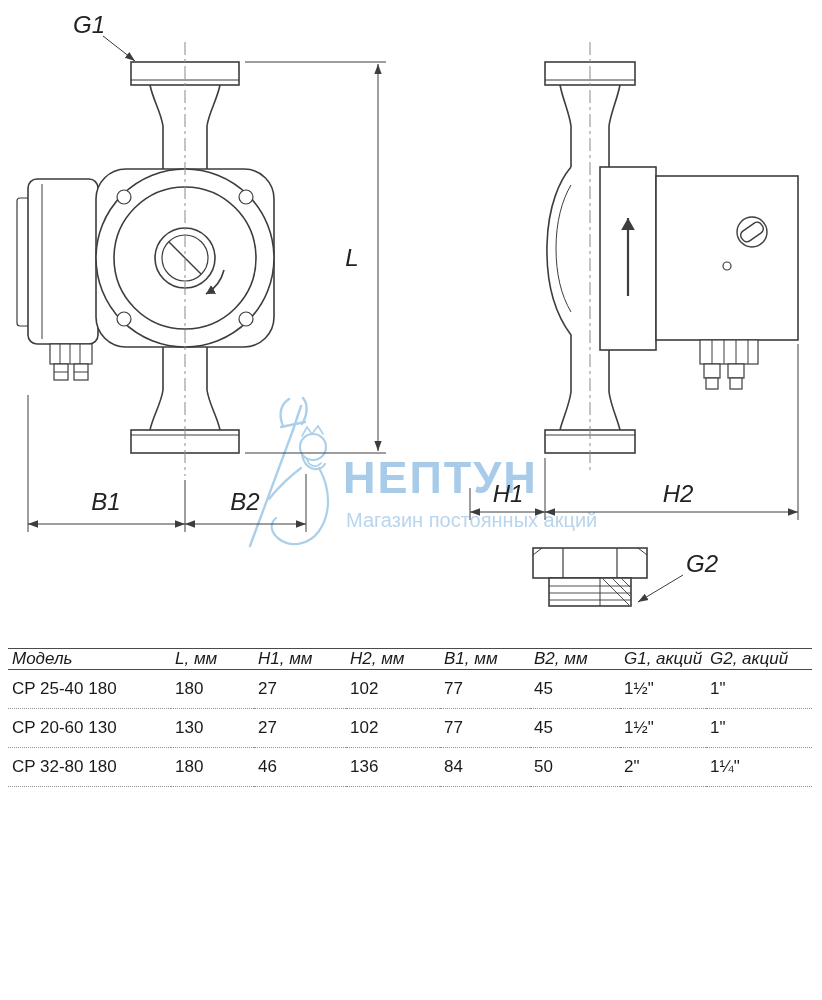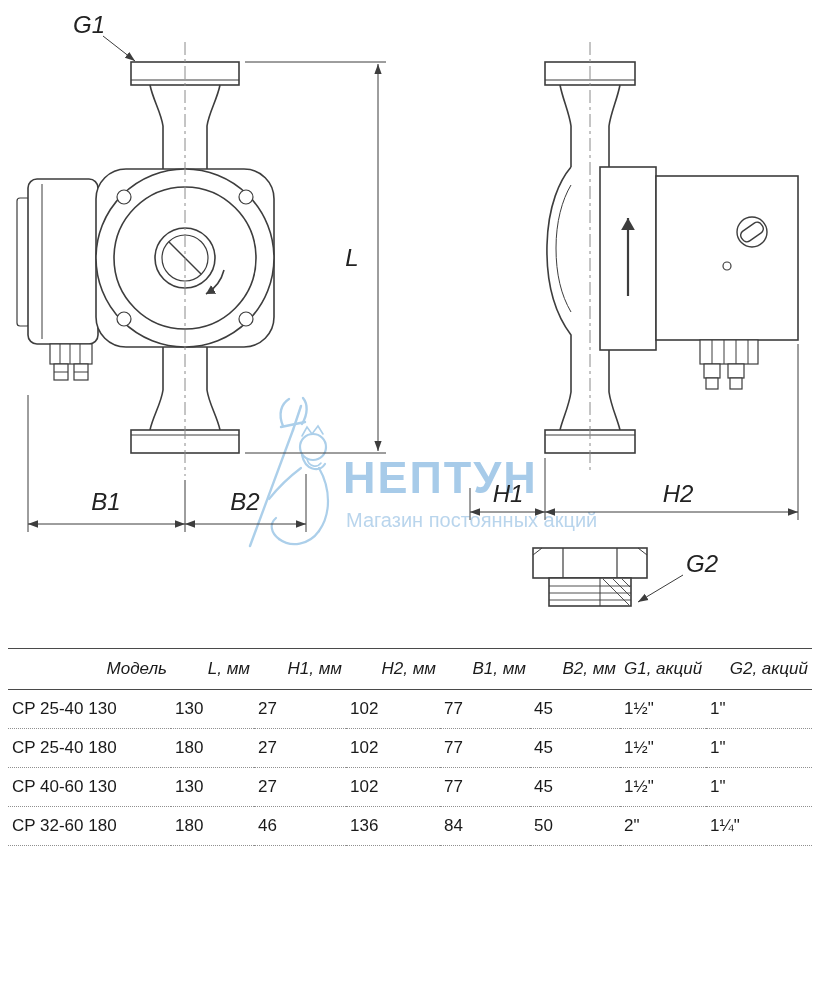--- a/index.html
+++ b/index.html
@@ -4,21 +4,21 @@
 <style>
   html,body{margin:0;padding:0;background:#ffffff;}
   body{width:822px;height:1000px;font-family:"Liberation Sans",sans-serif;overflow:hidden;}
   .page{width:822px;height:1000px;position:relative;}
   svg.diagram{display:block;}
   svg text{font-family:"Liberation Sans",sans-serif;}
   .dimtext{font-size:24px;font-style:italic;fill:#222;}
   .table-wrap{padding:0 10px 0 8px;}
   table{width:100%;border-collapse:collapse;table-layout:fixed;}
   thead tr{border-top:1.5px solid #4a4a4a;border-bottom:1.5px solid #4a4a4a;}
-  th{font-style:italic;font-weight:normal;text-align:right;font-size:17px;color:#1a1a1a;padding:10px 4px;white-space:nowrap;}
+  th{font-style:italic;font-weight:normal;text-align:left;font-size:17px;color:#1a1a1a;padding:0 4px;white-space:nowrap;}
   td{font-size:17px;color:#1a1a1a;padding:9px 4px;border-bottom:1px dotted #909090;white-space:nowrap;}
 </style>
 </head>
 <body>
 
 <div class="page">
 
   <svg class="diagram" viewBox="0 0 822 648" width="822" height="648">
     <defs>
       <marker id="arrow" viewBox="0 0 12 12" refX="11" refY="6" markerWidth="11" markerHeight="11" orient="auto-start-reverse">
@@ -198,51 +198,41 @@
             <th>H1, мм</th>
             <th>H2, мм</th>
             <th>B1, мм</th>
             <th>B2, мм</th>
             <th>G1, акций</th>
             <th>G2, акций</th>
           </tr>
       </thead>
       <tbody id="table-body">
           <tr>
-            <td>CP 25-40 130</td>
-            <td>130</td>
-            <td>27</td>
-            <td>102</td>
-            <td>77</td>
-            <td>45</td>
-            <td>1½"</td>
-            <td>1"</td>
-          </tr>
-          <tr>
             <td>CP 25-40 180</td>
             <td>180</td>
             <td>27</td>
             <td>102</td>
             <td>77</td>
             <td>45</td>
             <td>1½"</td>
             <td>1"</td>
           </tr>
           <tr>
-            <td>CP 40-60 130</td>
+            <td>CP 20-60 130</td>
             <td>130</td>
             <td>27</td>
             <td>102</td>
             <td>77</td>
             <td>45</td>
             <td>1½"</td>
             <td>1"</td>
           </tr>
           <tr>
-            <td>CP 32-60 180</td>
+            <td>CP 32-80 180</td>
             <td>180</td>
             <td>46</td>
             <td>136</td>
             <td>84</td>
             <td>50</td>
             <td>2"</td>
             <td>1¼"</td>
           </tr>
         </tbody>
     </table>

